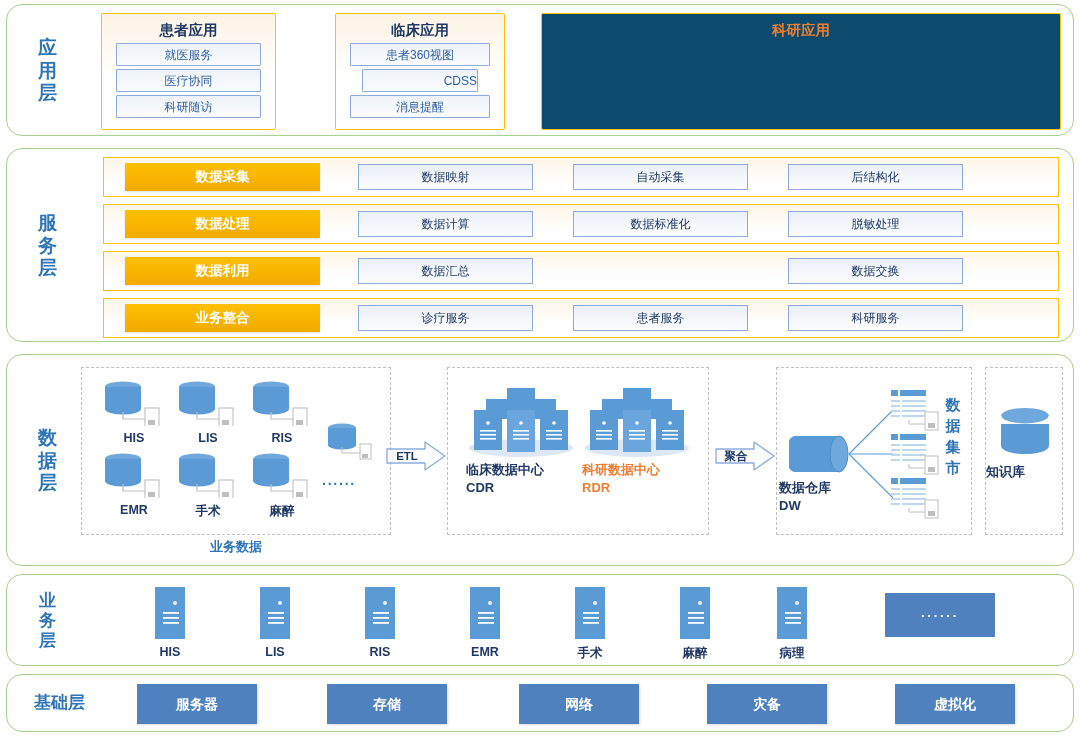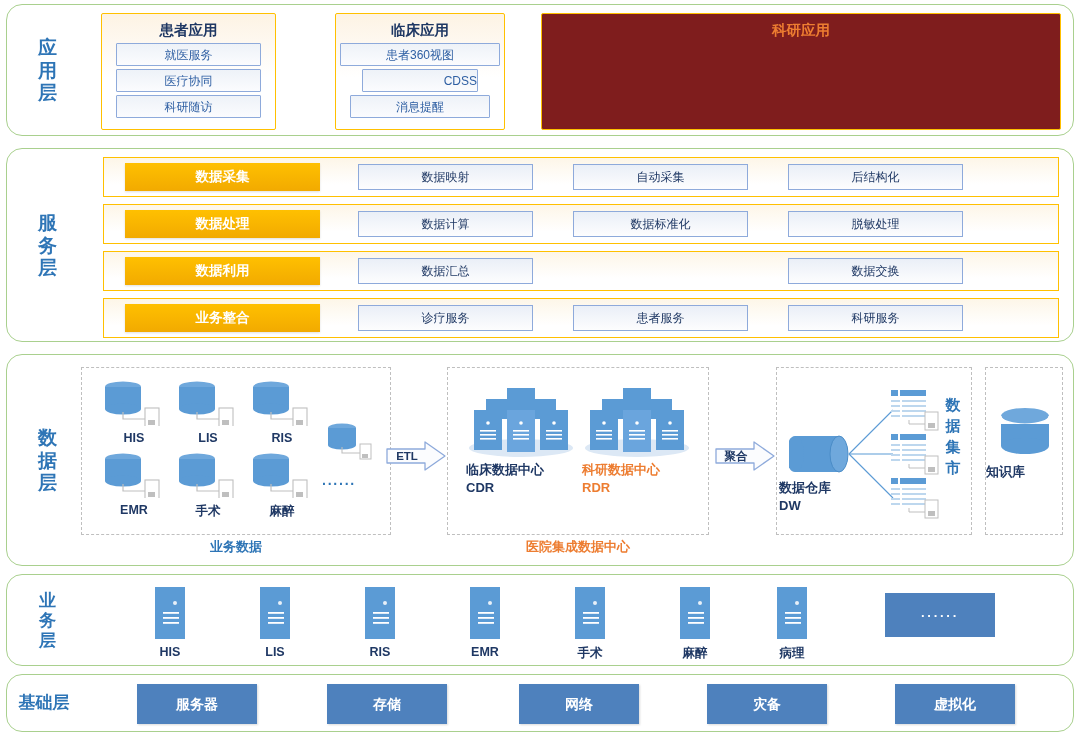--- a/index.html
+++ b/index.html
@@ -145,22 +145,22 @@
   .biz-more{
     position:absolute;width:110px;height:44px;
     background:#4e81bd;
     display:flex;align-items:center;justify-content:center;
     color:#ffffff;font-weight:bold;font-size:13px;letter-spacing:2px;
   }
 
   
   #base-layer{left:6px;top:674px;width:1068px;height:58px;}
   .base-label{
-    position:absolute;left:2px;top:16px;width:70px;
-    color:#2e75b6;font-weight:bold;font-size:17px;text-align:center;
+    position:absolute;left:8px;top:16px;width:70px;
+    color:#2e75b6;font-weight:bold;font-size:17px;text-align:right;
   }
   .base-item{
     position:absolute;top:9px;width:120px;height:40px;
     background:#4e81bd;
     color:#ffffff;font-weight:bold;font-size:14px;
     text-align:center;line-height:40px;
     box-shadow:1px 1px 2px rgba(0,0,0,0.15);
   }
 </style>
 </head>
@@ -175,26 +175,26 @@
 
   <div class="app-group" style="left:94px;top:8px;width:175px;height:117px;">
     <div class="app-group-title">患者应用</div>
     <div class="app-item" style="width:145px;">就医服务</div>
     <div class="app-item" style="width:145px;">医疗协同</div>
     <div class="app-item" style="width:145px;">科研随访</div>
   </div>
 
   <div class="app-group" style="left:328px;top:8px;width:170px;height:117px;">
     <div class="app-group-title">临床应用</div>
-    <div class="app-item" style="width:160px;">患者360视图</div>
+    <div class="app-item" style="width:140px;">患者360视图</div>
     <div class="app-item" style="width:116px;text-align:right;">CDSS</div>
     <div class="app-item" style="width:140px;">消息提醒</div>
   </div>
 
-  <div class="app-group" style="left:534px;top:8px;width:520px;height:117px;background:#7f1d1d;">
+  <div class="app-group" style="left:534px;top:8px;width:520px;height:117px;background:#0c4a6e;">
     <div class="app-group-title orange">科研应用</div>
   </div>
 </div>
 
 <div class="layer" id="svc-layer">
   <div class="vlabel" style="top:0;height:194px;">
     <span>服</span>
     <span>务</span>
     <span>层</span>
   </div>
@@ -368,21 +368,20 @@
         <rect x="47" y="56" width="16" height="1.6" fill="#ffffff"></rect>
         <circle cx="88" cy="41" r="1.8" fill="#ffffff"></circle>
         <rect x="80" y="48" width="16" height="1.6" fill="#ffffff"></rect>
         <rect x="80" y="52" width="16" height="1.6" fill="#ffffff"></rect>
         <rect x="80" y="56" width="16" height="1.6" fill="#ffffff"></rect>
       </svg>
       <div class="node-caption" style="left:0;top:80px;width:110px;color:#ed7d31;">科研数据中心</div>
       <div class="node-caption" style="left:0;top:98px;width:110px;color:#ed7d31;">RDR</div>
     </div>
   </div>
-  <div class="dashed-caption" style="left:440px;top:183px;width:262px;color:#ed7d31;">医院集成数据中心</div>
 
   <div class="arrow-badge" style="left:707px;top:86px;width:62px;height:30px;">
     <svg width="62" height="30" viewBox="0 0 62 30">
       <path d="M2 8 L40 8 L40 1 L60 15 L40 29 L40 22 L2 22 Z" fill="#fbfcfe" stroke="#8eaadb" stroke-width="1.3" stroke-linejoin="round"></path>
     </svg>
     <div class="txt" style="left:3px;top:4px;width:38px;height:22px;">聚合</div>
   </div>
 
   <div class="dashed-box" style="left:769px;top:12px;width:196px;height:168px;">
     <svg width="196" height="168" viewBox="0 0 196 168" style="position:absolute;left:0;top:0;">

